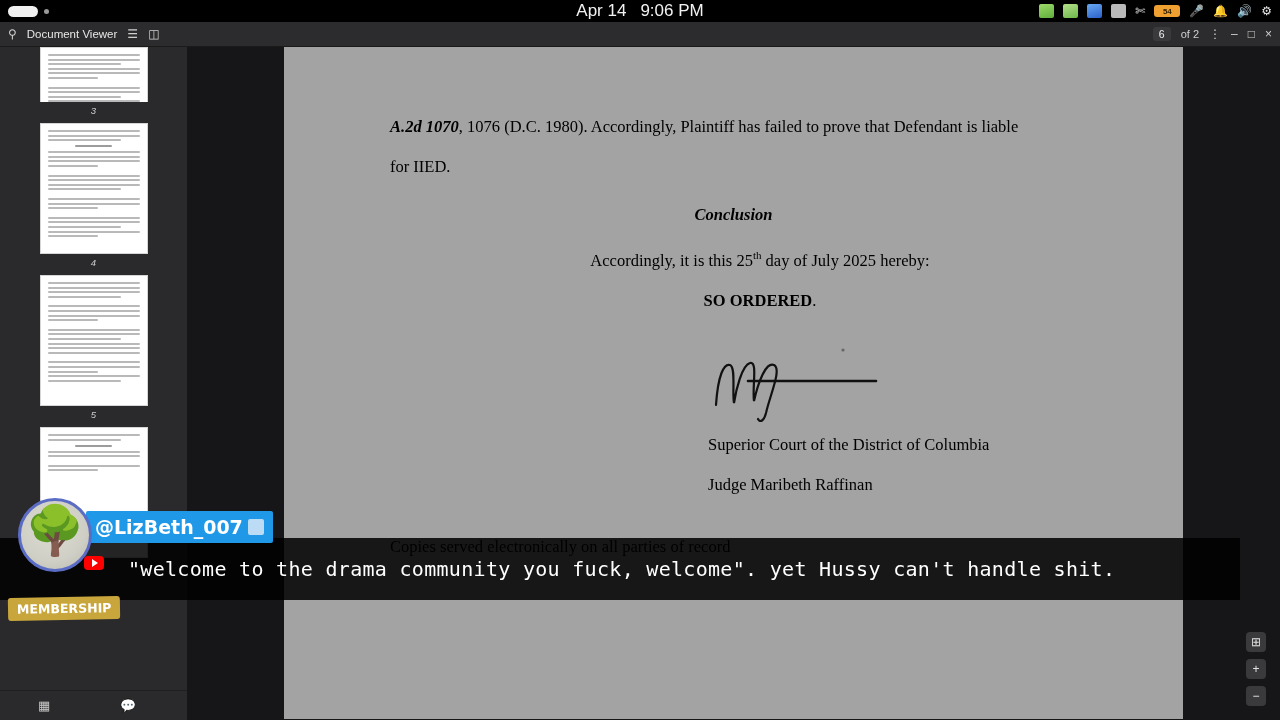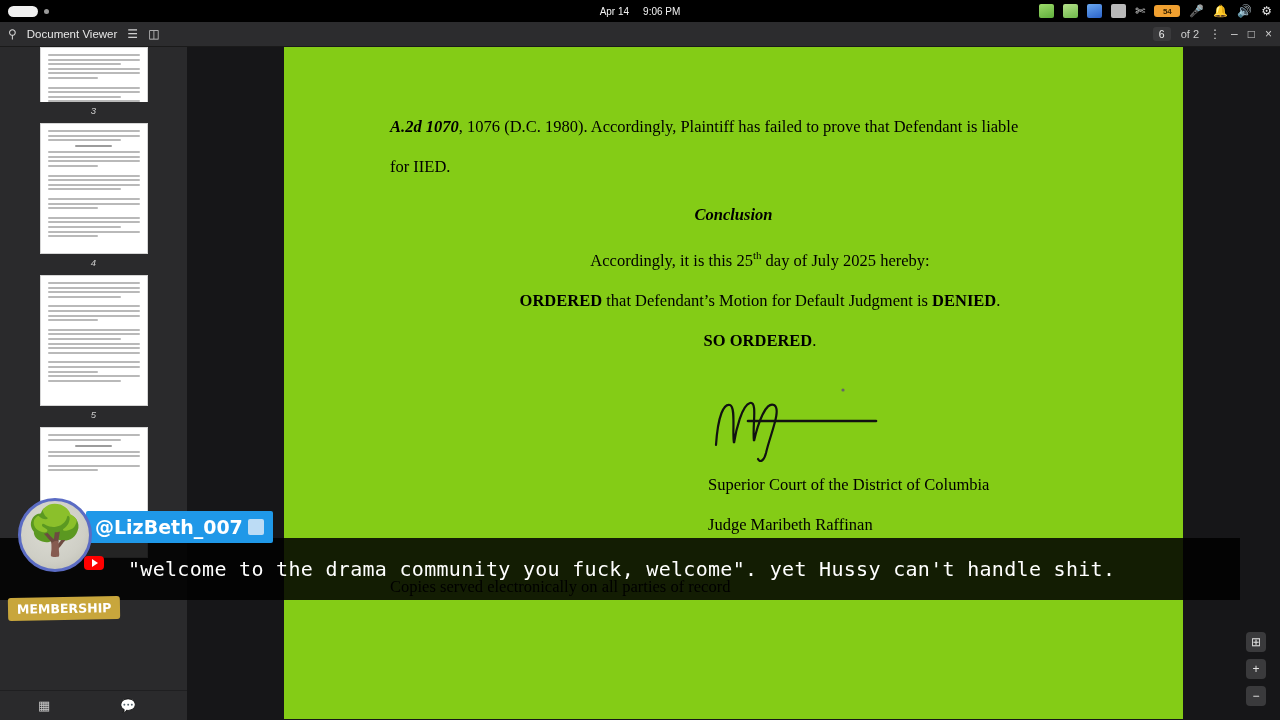--- a/index.html
+++ b/index.html
@@ -20,21 +20,21 @@
   }
   .menubar-left { display: flex; align-items: center; gap: 6px; padding-left: 8px; }
   .pill {
     width: 30px; height: 11px; border-radius: 6px; background: #f0f0f0;
   }
   .dot-small { width: 5px; height: 5px; border-radius: 50%; background: #9a9a9a; }
   .menubar-center {
     position: absolute; left: 0; right: 0; margin: auto;
     width: 200px; text-align: center;
     display: flex; justify-content: center; gap: 14px;
-    font-size: 10px; color: #f2f2f2;
+    font-size: 17px; color: #f2f2f2;
   }
   .menubar-right {
     margin-left: auto; display: flex; align-items: center; gap: 9px;
     padding-right: 8px;
   }
   .mb-icon { width: 15px; height: 14px; display: inline-block; position: relative; }
   .ico-green { background: linear-gradient(160deg,#9ddb6a,#5fae3c); border-radius: 2px; }
   .ico-green2 { background: linear-gradient(160deg,#b5e08a,#6db84a); border-radius: 2px; }
   .ico-blue { background: linear-gradient(160deg,#6aa8f0,#2a62c9); border-radius: 2px; }
   .ico-gray { background: #b9b9b9; border-radius: 2px; }
@@ -117,21 +117,21 @@
   
   .docarea {
     position: absolute; top: 47px; left: 187px;
     width: 1093px; height: 673px;
     background: #161618;
     overflow: hidden;
   }
   .page {
     position: absolute; top: 0; left: 97px;
     width: 899px; height: 672px;
-    background: #84cc16;
+    background: #a3a3a3;
   }
   .page-inner {
     padding: 60px 106px 0 106px;
     font-family: "Liberation Serif", serif;
     color: #000;
   }
   .ptext { font-size: 16.5px; line-height: 40px; }
   .ital { font-style: italic; }
   .center { text-align: center; }
   .bold { font-weight: bold; }
@@ -363,23 +363,20 @@
         <span class="ital bold">A.2d 1070</span><span>, 1076 (D.C. 1980). Accordingly, Plaintiff has failed to prove that Defendant is liable</span>
       </div>
       <div class="ptext">for IIED.</div>
 
       <div class="ptext center bold ital" style="margin-top:8px;">Conclusion</div>
 
       <div class="ptext indent">
         <span>Accordingly, it is this 25</span><sup style="font-size:11px;">th</sup><span> day of July 2025 hereby:</span>
       </div>
 
-      <div class="ptext indent">
-        <span class="bold">ORDERED</span><span> that Defendant’s Motion for Default Judgment is </span><span class="bold">DENIED</span><span>.</span>
-      </div>
 
       <div class="ptext indent">
         <span class="bold">SO ORDERED</span><span>.</span>
       </div>
 
       <div class="sig">
         <svg width="200" height="90" viewBox="0 0 200 90">
           <path d="M8 70 C10 40, 16 28, 22 30 C28 32, 24 58, 26 68 C28 55, 34 30, 42 28 C50 26, 44 52, 46 66 C50 48, 58 26, 66 30 C74 34, 62 60, 58 78 C56 86, 52 88, 50 84" fill="none" stroke="#111" stroke-width="2.2" stroke-linecap="round"></path>
           <path d="M40 46 L168 46" fill="none" stroke="#111" stroke-width="2.6" stroke-linecap="round"></path>
           <circle cx="135" cy="15" r="1.6" fill="#666"></circle>

